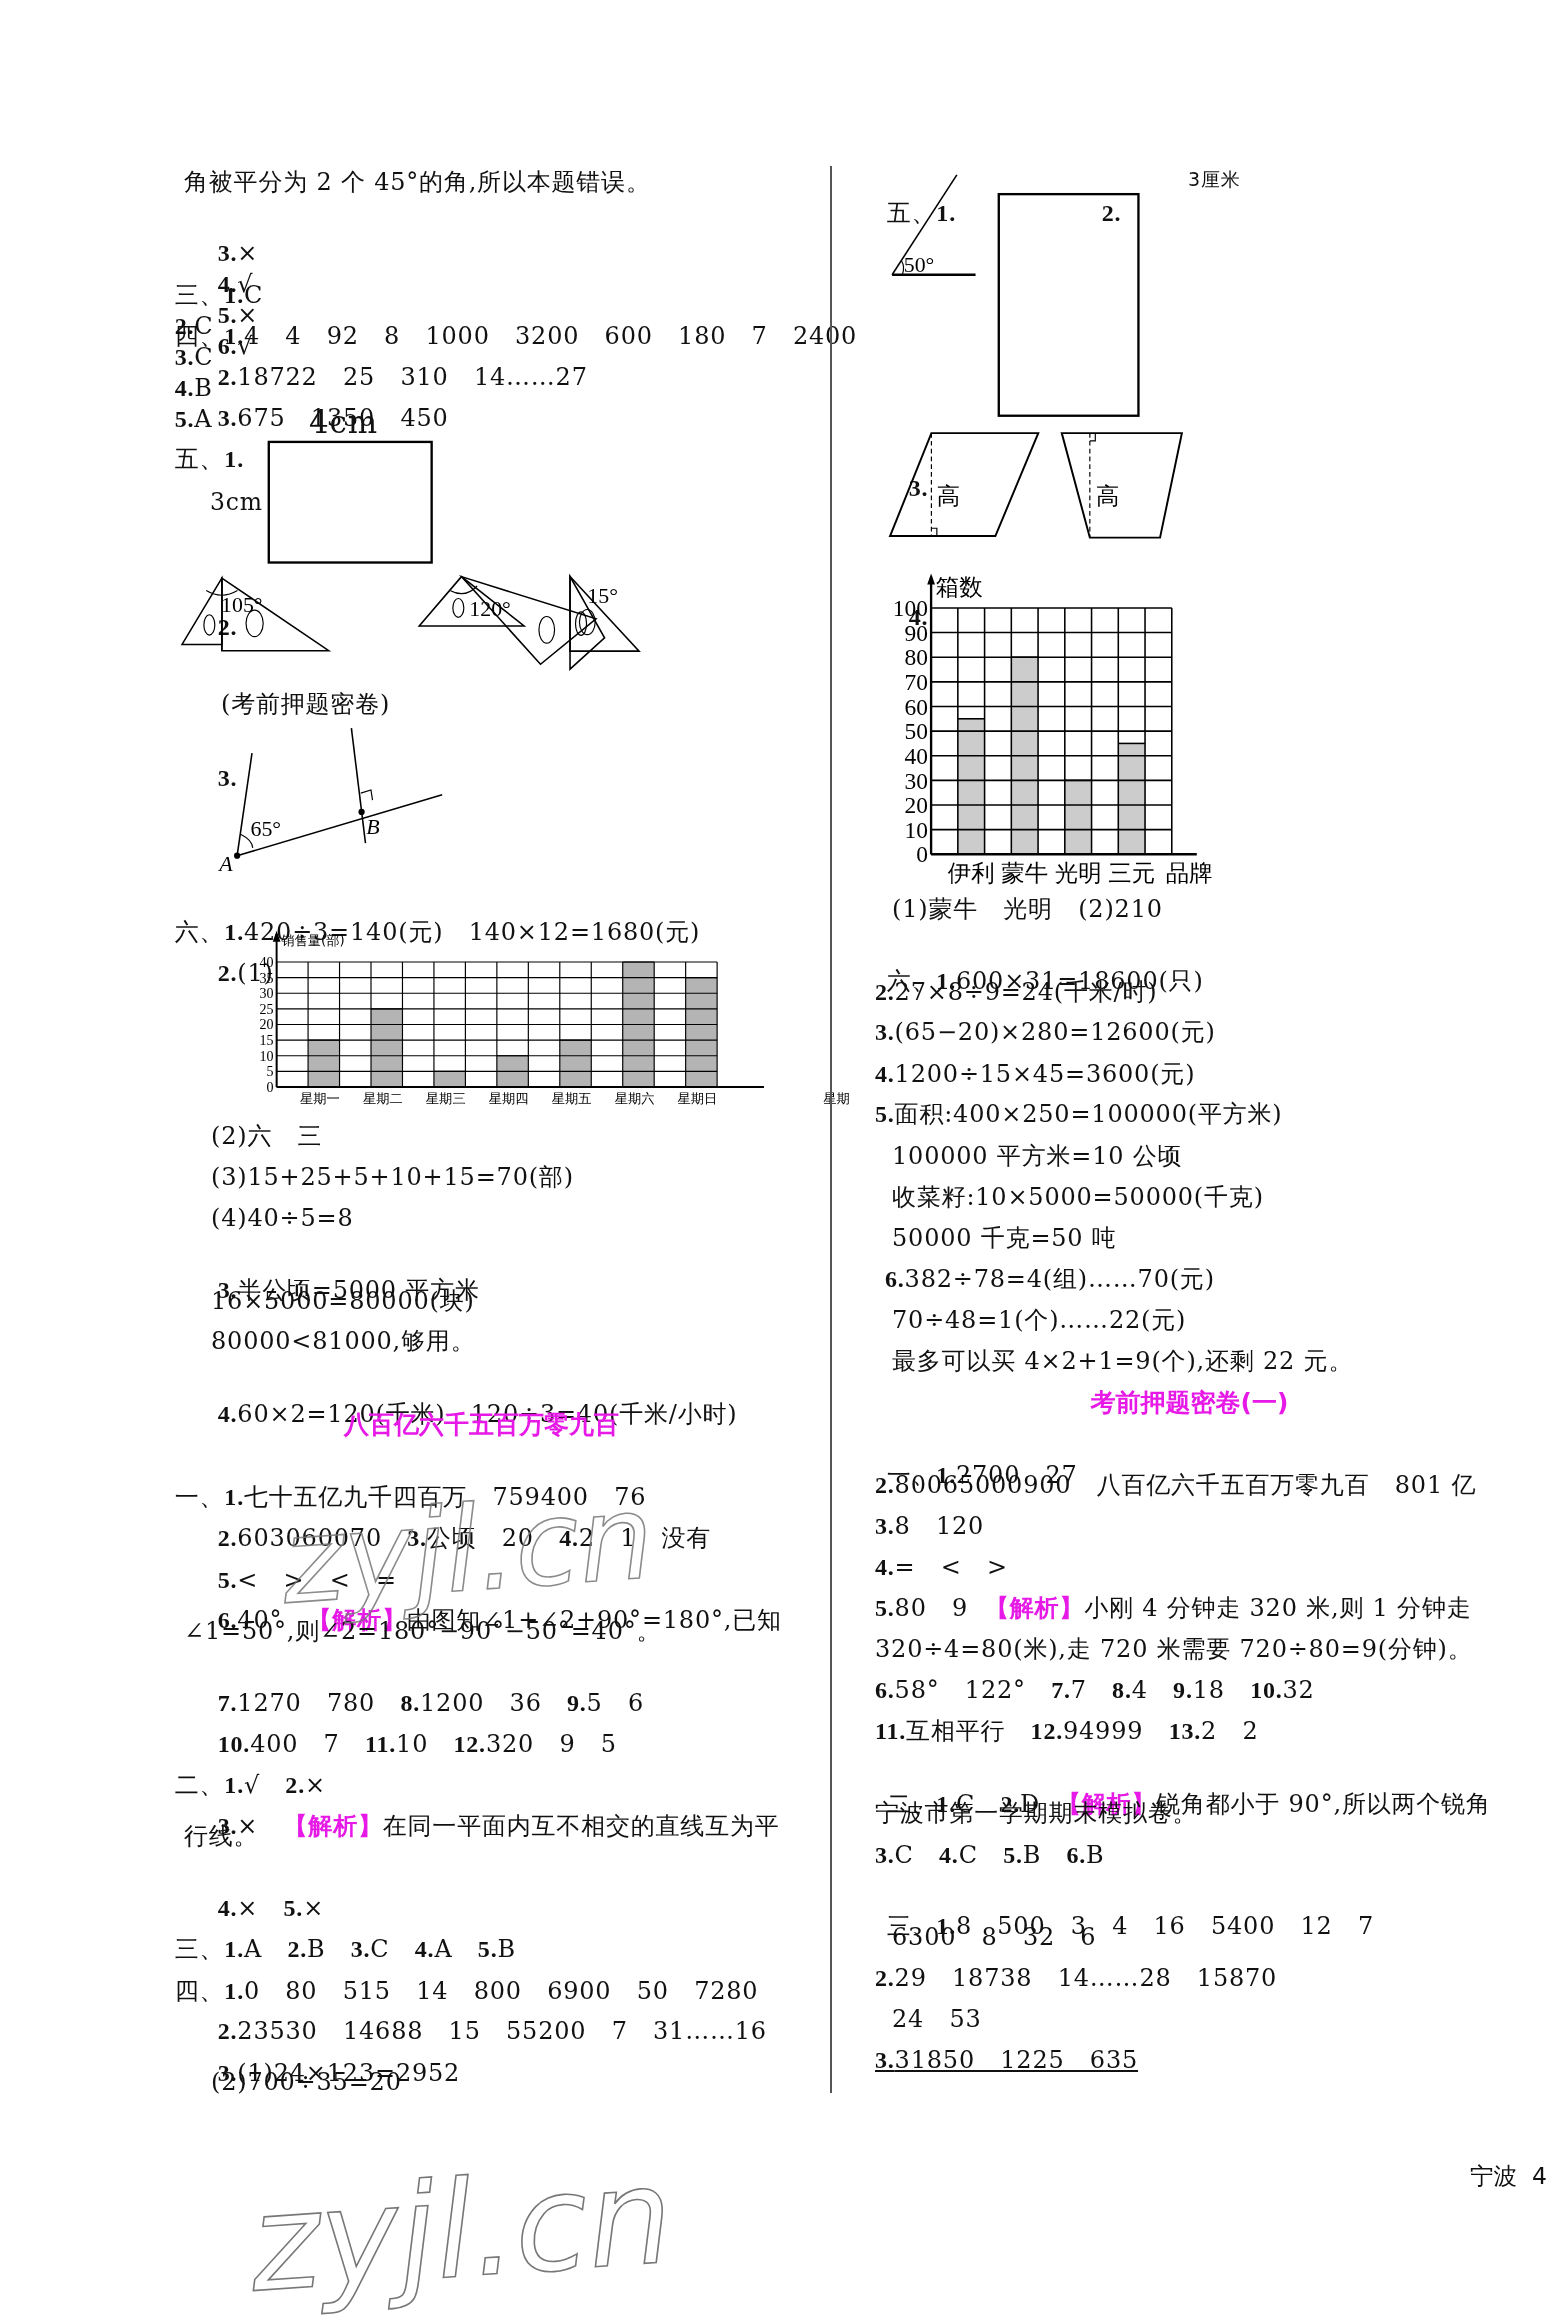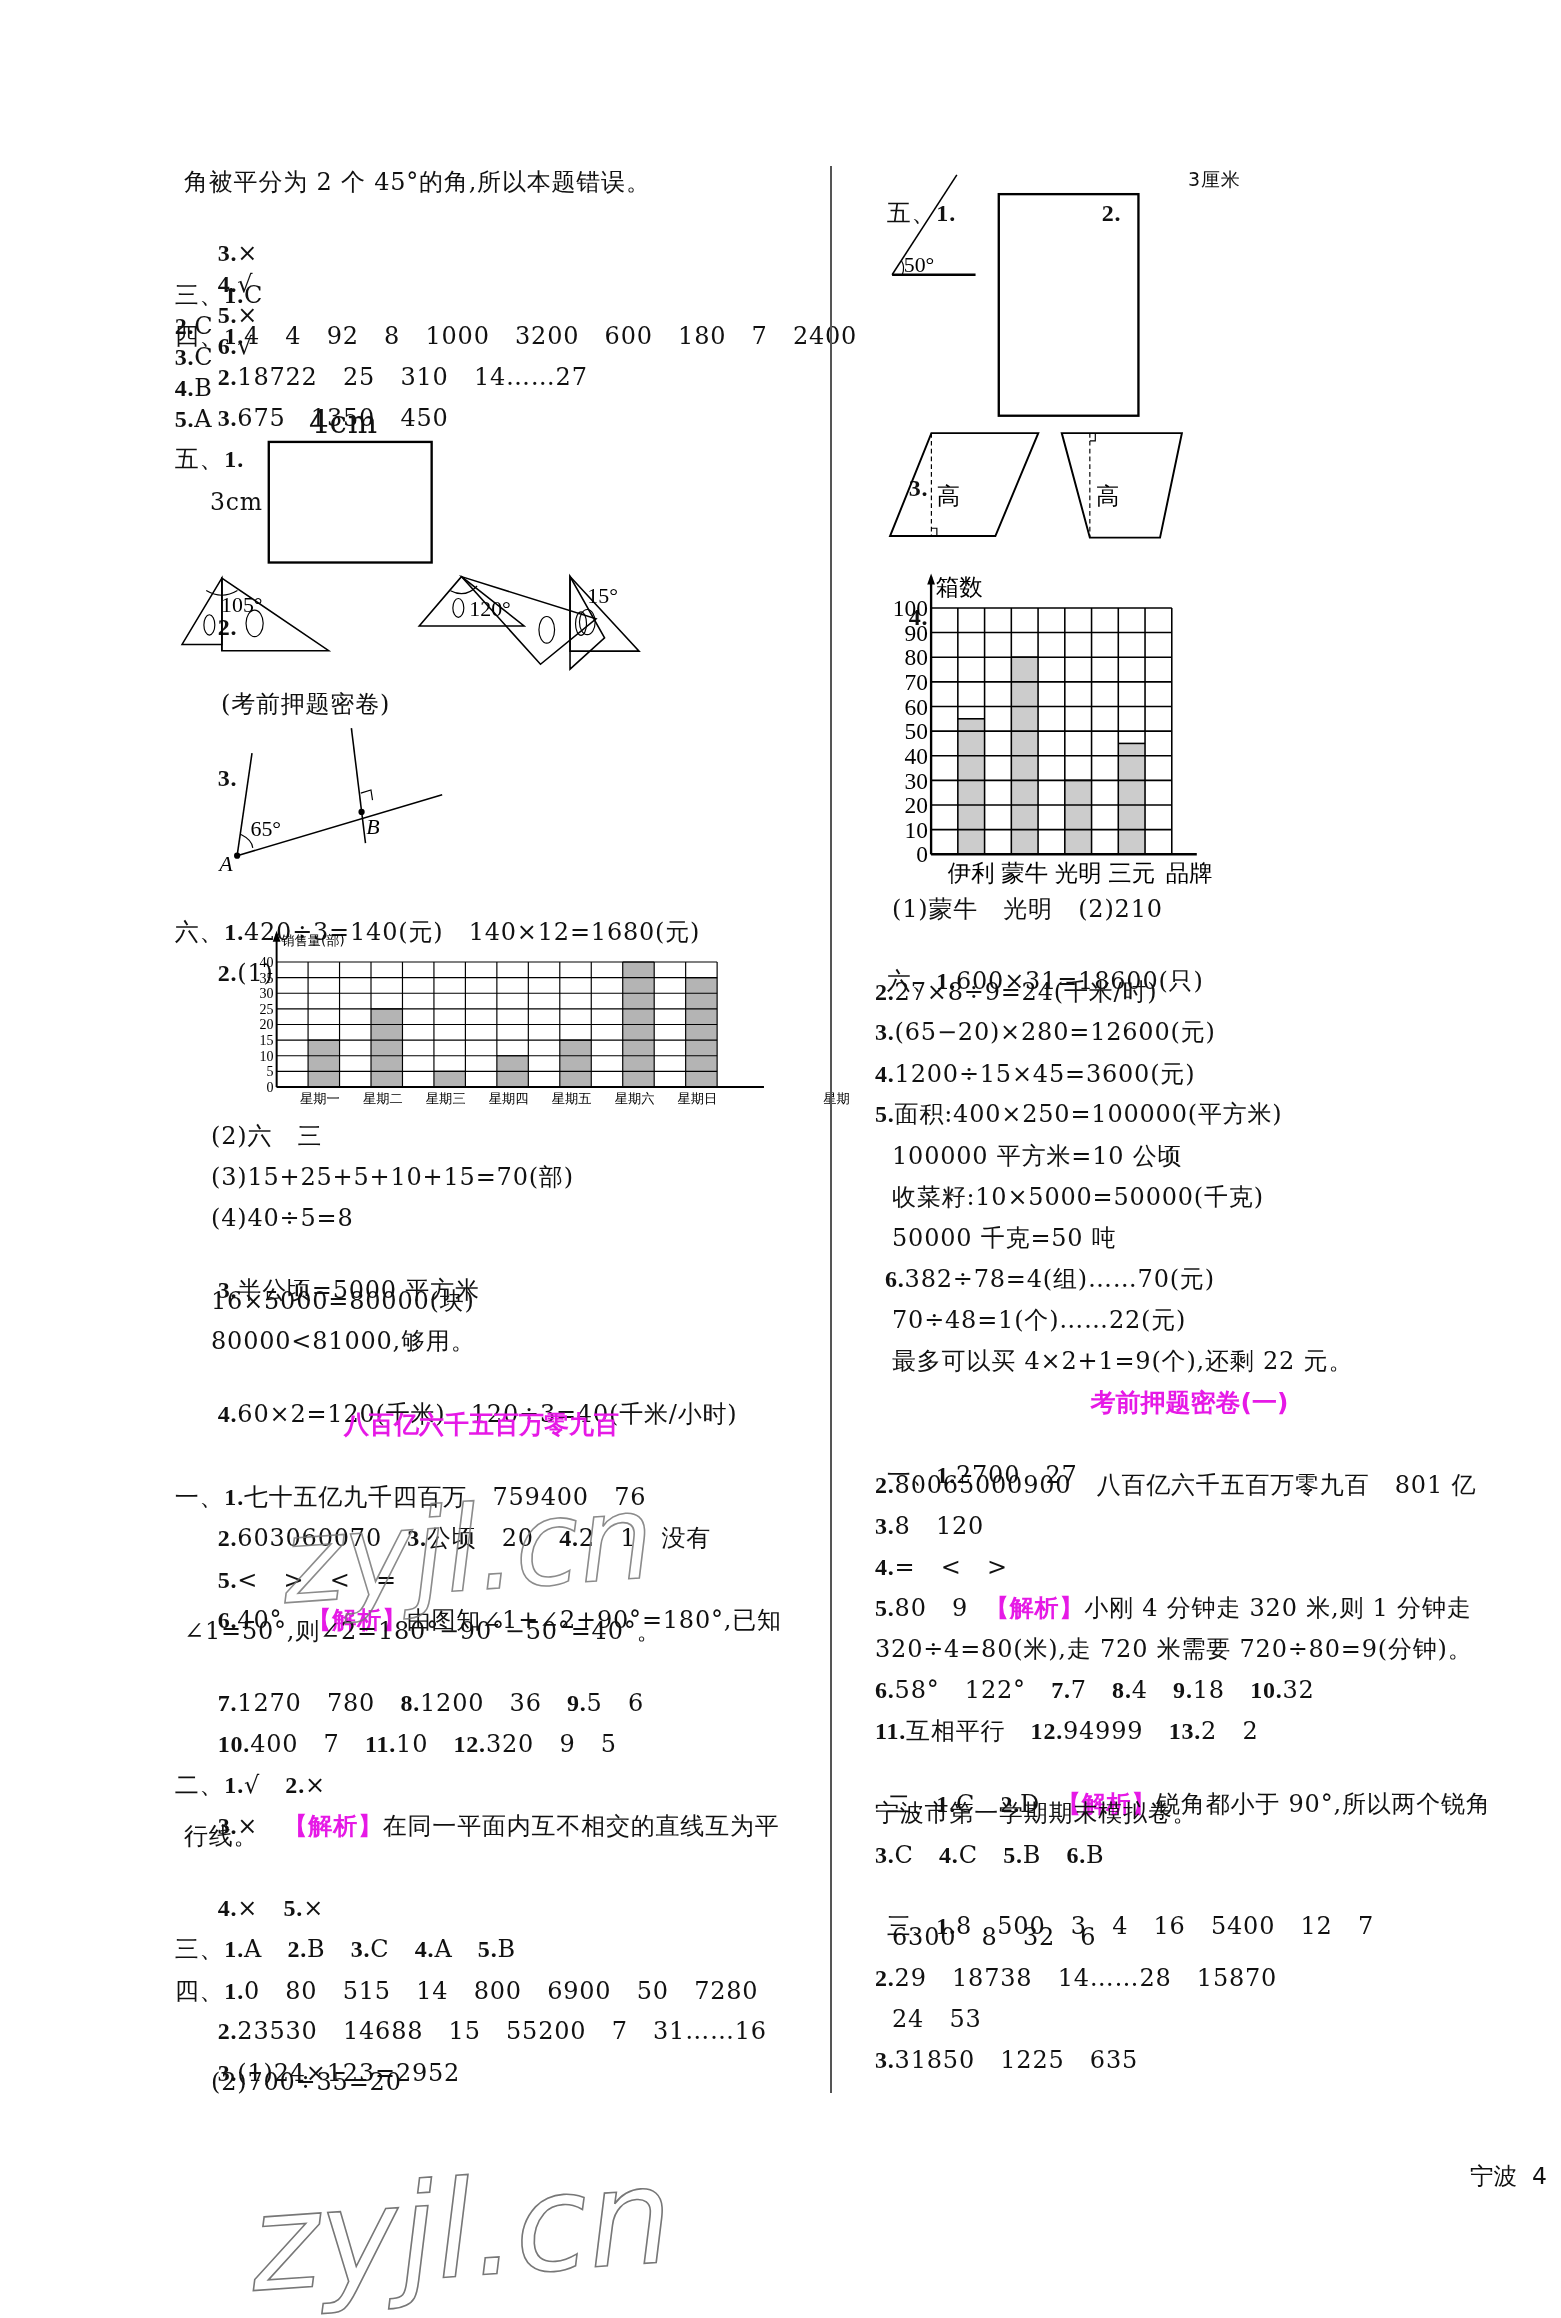--- a/index.html
+++ b/index.html
@@ -364,21 +364,21 @@
   </div>
   <div class="ln" style="left:875px;top:1798px;">宁波市第一学期期末模拟卷。</div>
   <div class="ln" style="left:875px;top:1840px;"><b>3.</b><span>C   </span><b>4.</b><span>C   </span><b>5.</b><span>B   </span><b>6.</b><span>B</span></div>
 
   <div class="ln" style="left:853px;top:1880px;">
     <span>三、</span><b>1.</b><span>8   500   3   4   16   5400   12   7</span>
   </div>
   <div class="ln" style="left:892px;top:1922px;">6300   8   32   6</div>
   <div class="ln" style="left:875px;top:1963px;"><b>2.</b><span>29   18738   14……28   15870</span></div>
   <div class="ln" style="left:892px;top:2004px;">24   53</div>
-  <div class="ln" style="left:875px;top:2045px;"><b>3.</b><span>31850   1225   635</span></div>
+  <div class="ln" style="left:875px;top:2045px;text-decoration:underline;"><b>3.</b><span>31850   1225   635</span></div>
 </div>
 
 <div class="footer">
   <span>宁波</span>&nbsp;&nbsp;<span>4</span>
 </div>
 
 <div class="watermark" style="left:282px;top:1487px;font-size:117px;line-height:125px;opacity:0.85;transform:rotate(-4deg);">zyjl.cn</div>
 <div class="watermark" style="left:250px;top:2160px;font-size:133px;line-height:141px;transform:rotate(-4deg);">zyjl.cn</div>
 
 

